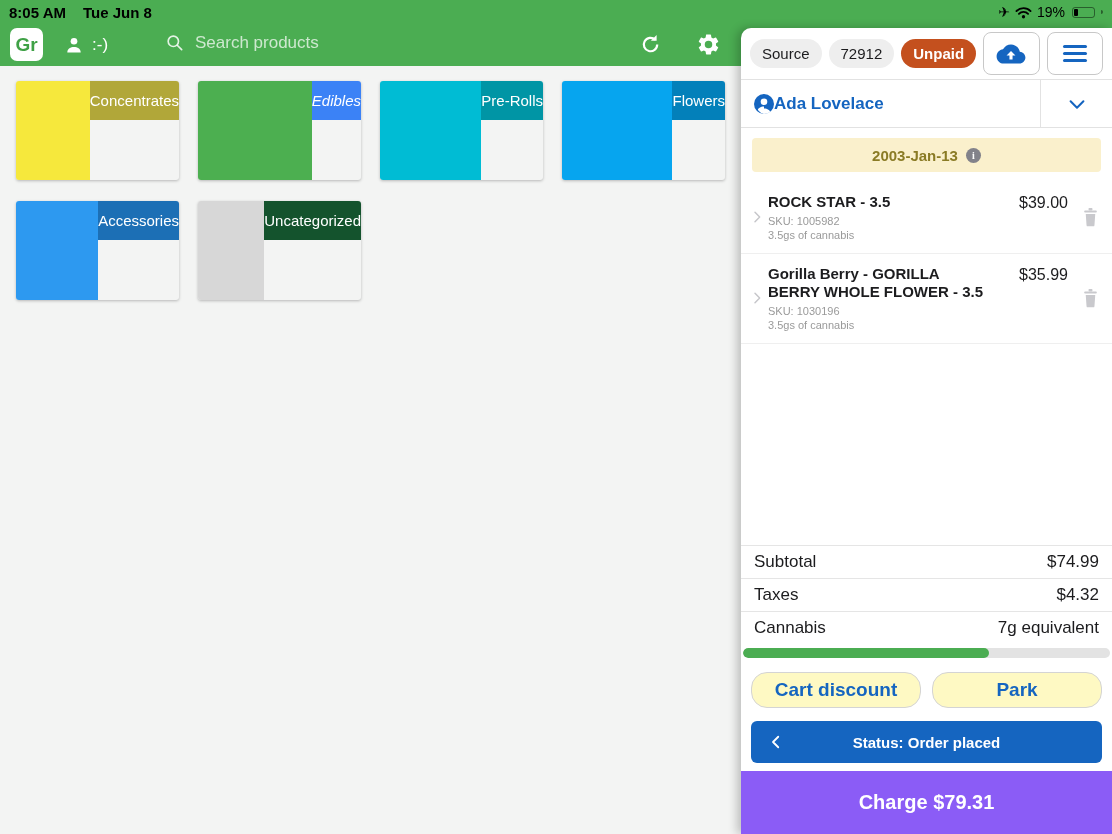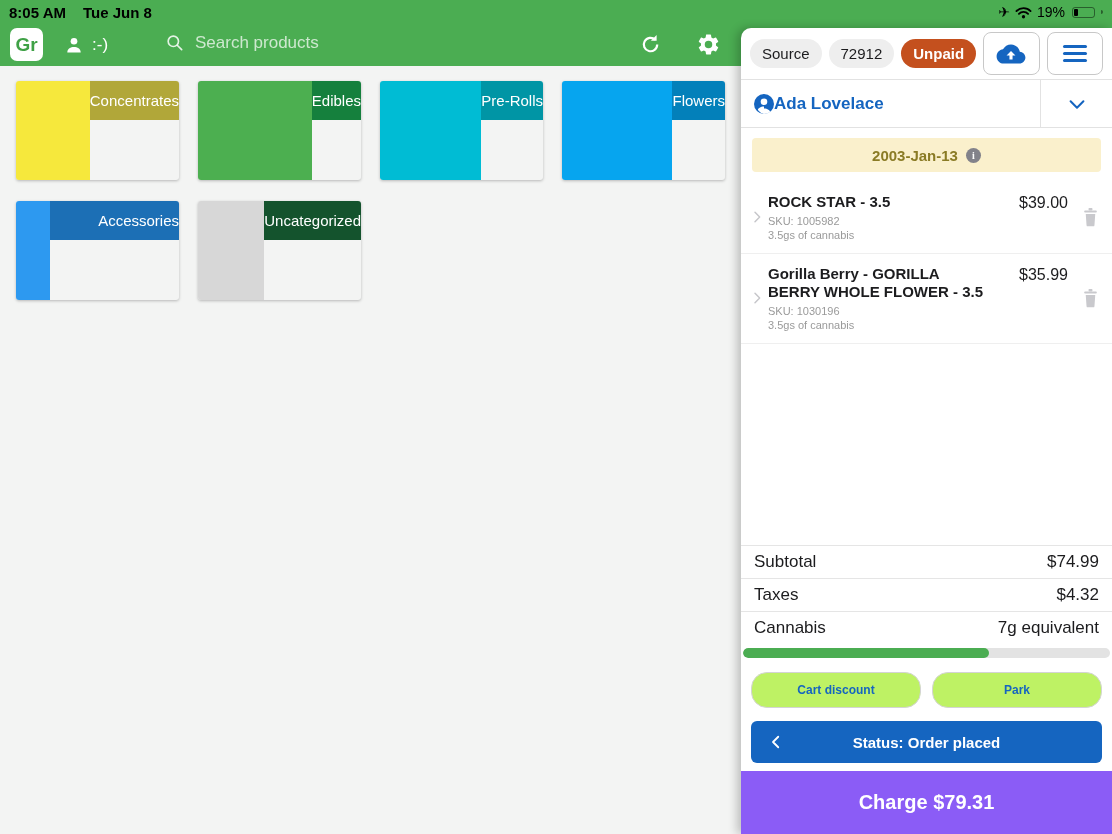--- a/index.html
+++ b/index.html
@@ -86,22 +86,22 @@
 
   .trow { height:33px; flex-shrink:0; border-top:1px solid #E5E5E5; display:flex; align-items:center;
     padding:0 13px; font-size:17px; color:#1C1C1E; }
   .tlabel { flex:1; }
 
   .progress-track { height:10px; flex-shrink:0; background:#E3E3E3; border-radius:5px; margin:4px 2px 0;
     overflow:hidden; }
   .progress-fill { height:100%; background:#4BAD52; border-radius:5px; }
 
   .actions { display:flex; gap:11px; padding:14px 10px 13px; flex-shrink:0; }
-  .action-btn { flex:1; height:36px; background:#bef264; border:1px solid #D4D4D4; border-radius:16px;
-    color:#1565C0; font-weight:700; font-size:12px; display:flex; align-items:center;
+  .action-btn { flex:1; height:36px; background:#fef9c3; border:1px solid #D4D4D4; border-radius:16px;
+    color:#1565C0; font-weight:700; font-size:19px; display:flex; align-items:center;
     justify-content:center; cursor:pointer; }
 
   .status-btn { margin:0 10px 8px; height:42px; flex-shrink:0; background:#1565C0; border-radius:6px;
     color:#fff; font-weight:700; font-size:15px; display:flex; align-items:center;
     justify-content:center; position:relative; cursor:pointer; }
   .status-back { position:absolute; left:16px; top:0; bottom:0; display:flex; align-items:center; }
 
   .charge-btn { margin-top:auto; height:63px; flex-shrink:0; background:#8b5cf6; color:#fff;
     font-weight:700; font-size:20px; display:flex; align-items:center; justify-content:center;
     cursor:pointer; }
@@ -155,33 +155,33 @@
   </div>
 
   <div class="main-left">
     <div class="tiles">
       <div class="tile">
         <div class="tile-top" style="background: rgb(246, 232, 60);"></div>
         <div class="tile-band" style="background: rgb(177, 167, 57);">Concentrates</div>
       </div>
       <div class="tile">
         <div class="tile-top" style="background: rgb(76, 175, 80);"></div>
-        <div class="tile-band" style="background: #15803d;">Edibles</div>
+        <div class="tile-band" style="background: #3b82f6; font-style: italic;">Edibles</div>
       </div>
       <div class="tile">
         <div class="tile-top" style="background: rgb(0, 188, 212);"></div>
         <div class="tile-band" style="background: rgb(0, 149, 165);">Pre-Rolls</div>
       </div>
       <div class="tile">
         <div class="tile-top" style="background: rgb(6, 165, 239);"></div>
         <div class="tile-band" style="background: rgb(3, 128, 186);">Flowers</div>
       </div>
       <div class="tile">
         <div class="tile-top" style="background: rgb(45, 153, 240);"></div>
-        <div class="tile-band" style="background: rgb(28, 111, 181); padding-left: 48px;">Accessories</div>
+        <div class="tile-band" style="background: rgb(28, 111, 181);">Accessories</div>
       </div>
       <div class="tile">
         <div class="tile-top" style="background: rgb(215, 215, 215);"></div>
         <div class="tile-band" style="background: #14532d;">Uncategorized</div>
       </div>
     </div>
   </div>
 
   <div class="panel">
 

